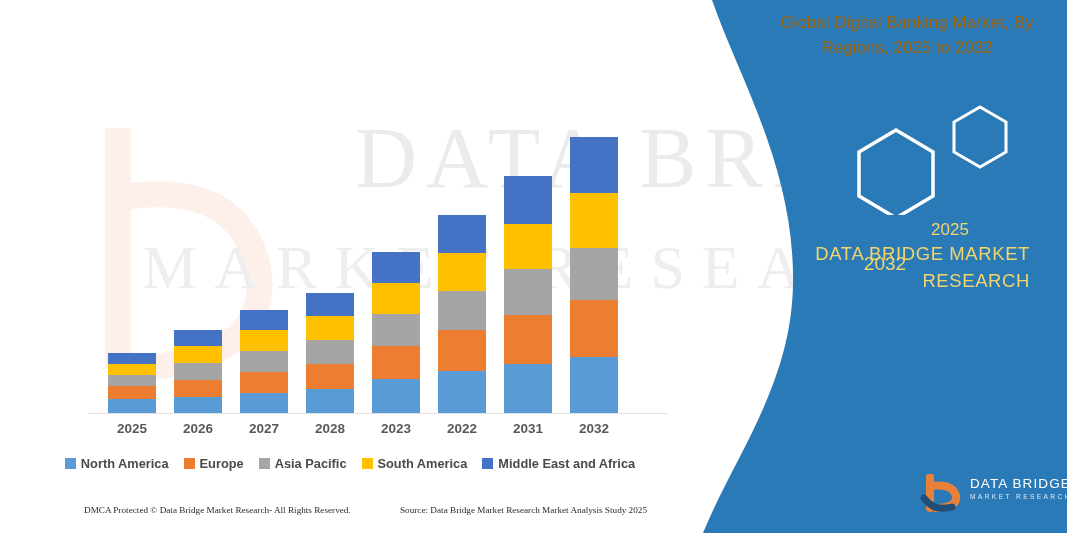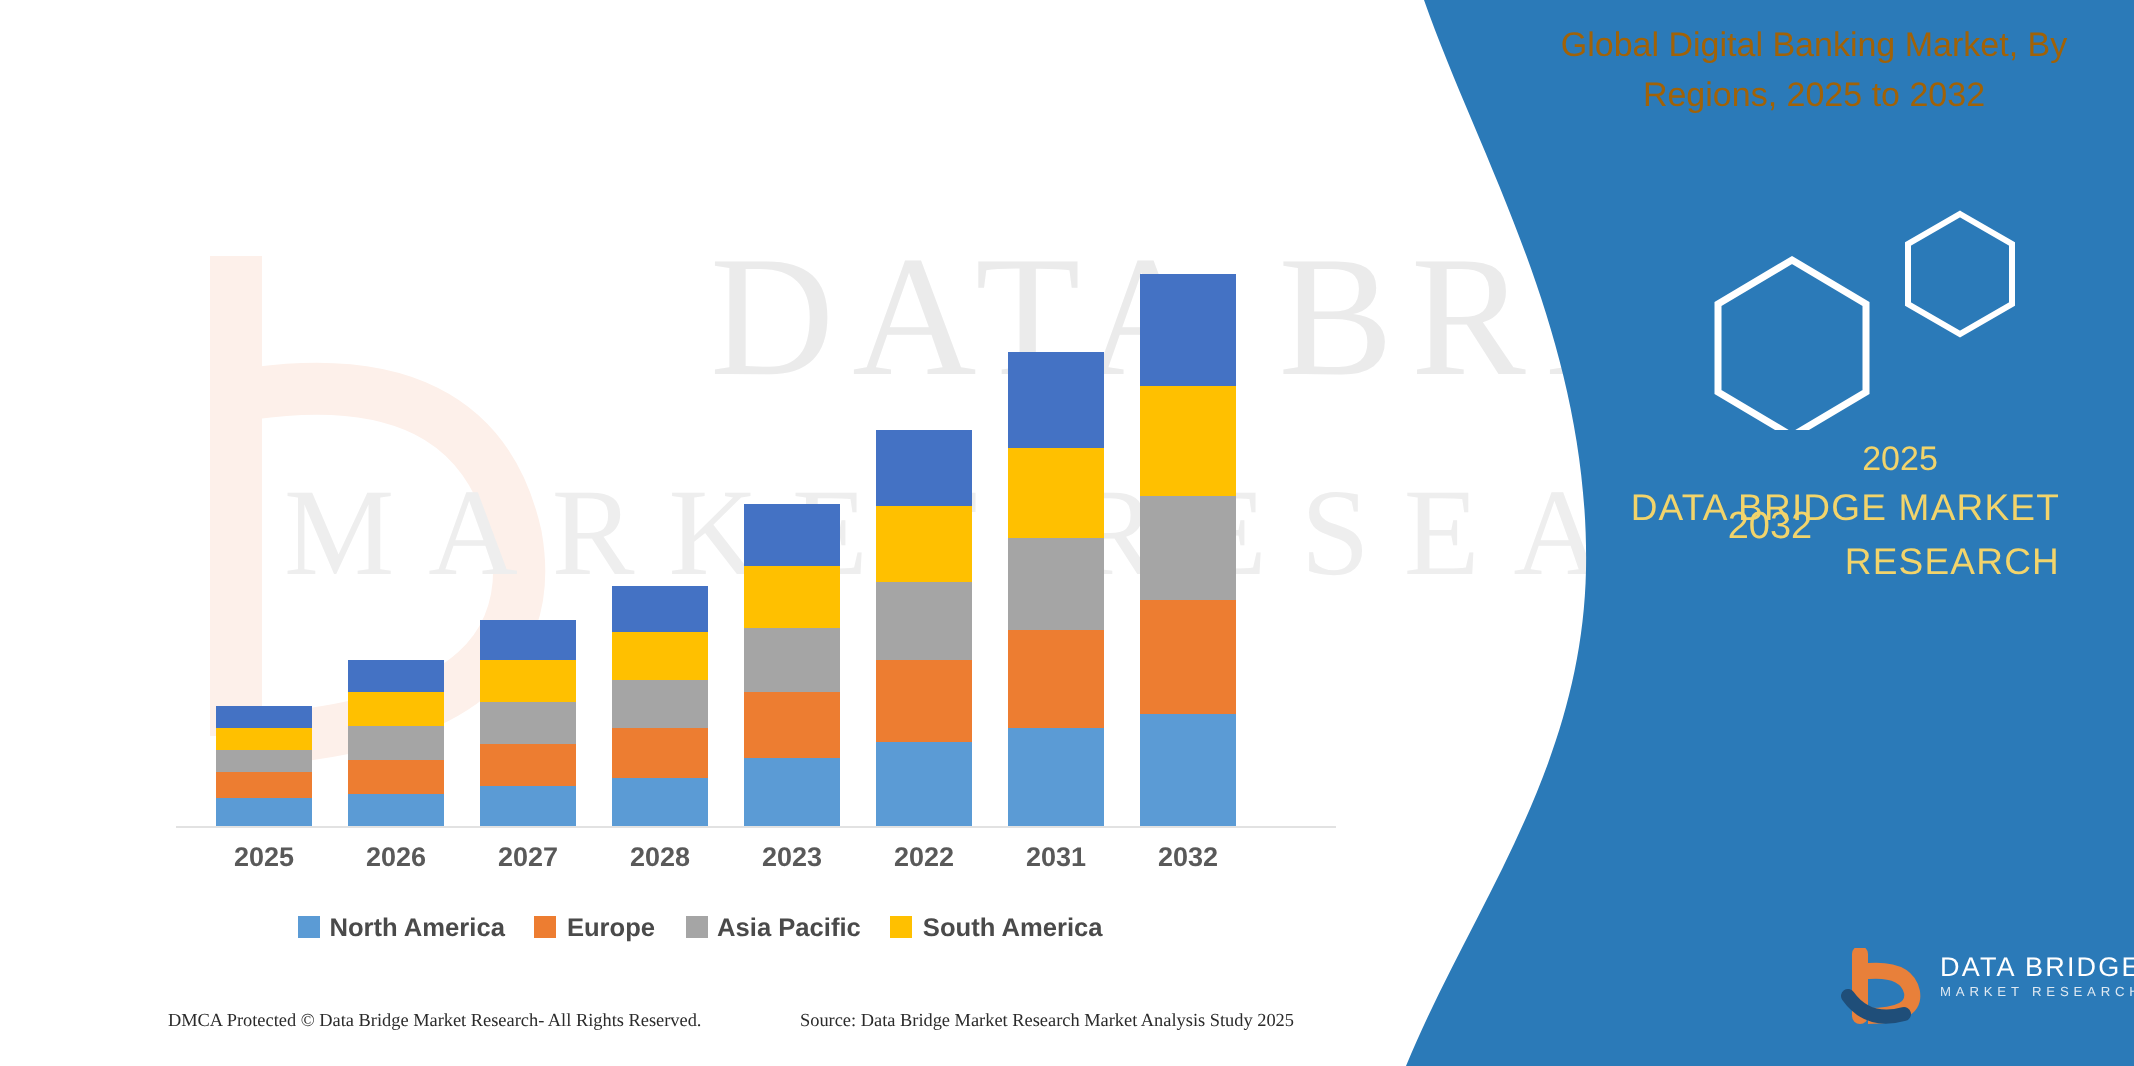--- a/index.html
+++ b/index.html
@@ -244,20 +244,24 @@
         <span class="legend-label">Europe</span>
       </div>
       <div class="legend-item">
         <span class="legend-swatch" style="background: rgb(165, 165, 165);"></span>
         <span class="legend-label">Asia Pacific</span>
       </div>
       <div class="legend-item">
         <span class="legend-swatch" style="background: rgb(255, 192, 0);"></span>
         <span class="legend-label">South America</span>
       </div>
+      <div class="legend-item">
+        <span class="legend-swatch" style="background: rgb(68, 114, 196);"></span>
+        <span class="legend-label">Middle East and Africa</span>
+      </div>
     </div>
 
   <div class="footer">
     <div class="footer-left">DMCA Protected © Data Bridge Market Research-  All Rights Reserved.</div>
     <div class="footer-right">Source: Data Bridge Market Research  Market Analysis Study 2025</div>
   </div>
 
   <div class="panel-title">Global Digital Banking Market, By Regions, 2025 to 2032</div>
 
   <div class="hex-group">

